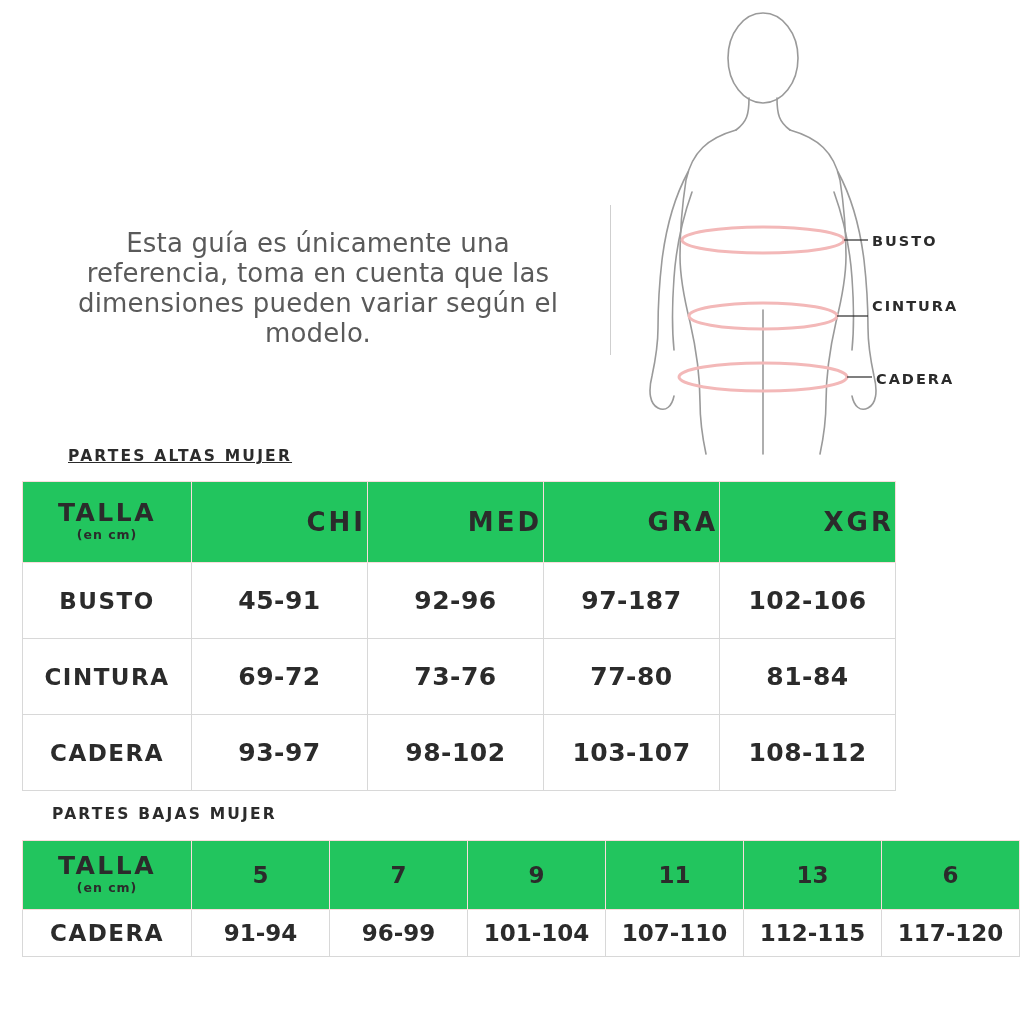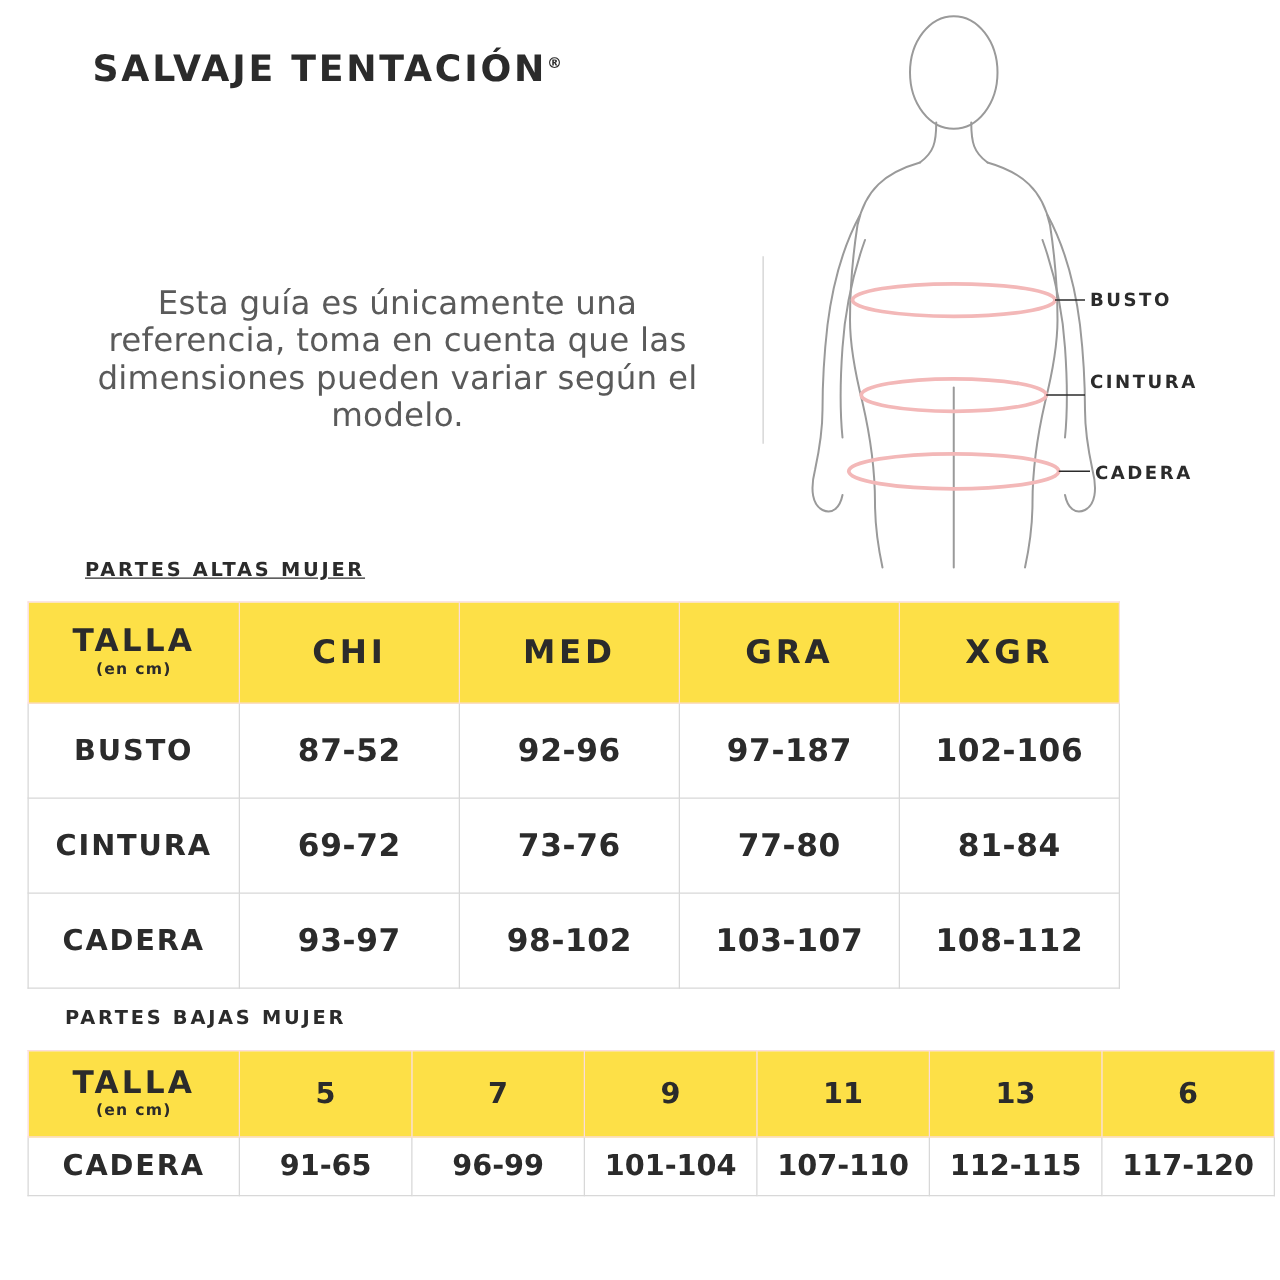--- a/index.html
+++ b/index.html
@@ -109,34 +109,34 @@
     position: absolute;
     table-layout: fixed;
   }
   table td, table th {
     border: 1px solid #d8d8d8;
     text-align: center;
     font-weight: bold;
     color: #2b2b2b;
   }
   .hdr td, .hdr th {
-    background: #fde047;
+    background: #22c55e;
     border-color: #fadcdc;
   }
 
   
   #table-tops {
     left: 22px;
     top: 481px;
     width: 858px;
   }
   #table-tops td { height: 73px; }
   #table-tops .hdr td { height: 78px; }
   #table-tops .col-talla { width: 166px; }
-  #table-tops .colsz { width: 173px; }
+  #table-tops .colsz { width: 173px; text-align: right; }
   #table-tops .hdr .talla-main {
     font-size: 25px;
     letter-spacing: 2.5px;
     display: block;
     line-height: 26px;
   }
   #table-tops .hdr .talla-sub {
     font-size: 12.5px;
     letter-spacing: 1px;
     display: block;
@@ -186,23 +186,20 @@
   }
   #table-bottoms .value {
     font-size: 23px;
   }
 </style>
 </head>
 <body>
 
 <div class="page">
 
-  <div class="brand">
-    <span>SALVAJE TENTACIÓN</span><span class="reg">®</span>
-  </div>
 
   <div class="subtitle">Esta guía es únicamente una referencia, toma en cuenta que las dimensiones pueden variar según el modelo.</div>
 
   <div class="divider-line"></div>
 
   <div class="figure-wrap">
     <svg width="420" height="460" viewBox="0 0 420 460">
       <g fill="none" stroke="#9a9a9a" stroke-width="1.6" stroke-linecap="round" stroke-linejoin="round">
 
         <ellipse cx="163" cy="48" rx="35" ry="45"></ellipse>
@@ -265,21 +262,21 @@
         <span class="talla-main">TALLA</span>
         <span class="talla-sub">(en cm)</span>
       </td>
       <td class="colsz"><span class="size-label">CHI</span></td>
       <td class="colsz"><span class="size-label">MED</span></td>
       <td class="colsz"><span class="size-label">GRA</span></td>
       <td class="colsz"><span class="size-label">XGR</span></td>
     </tr>
     <tr>
       <td class="rowlabel">BUSTO</td>
-      <td class="value">87-52</td>
+      <td class="value">45-91</td>
       <td class="value">92-96</td>
       <td class="value">97-187</td>
       <td class="value">102-106</td>
     </tr>
     <tr>
       <td class="rowlabel">CINTURA</td>
       <td class="value">69-72</td>
       <td class="value">73-76</td>
       <td class="value">77-80</td>
       <td class="value">81-84</td>
@@ -305,21 +302,21 @@
       </td>
       <td class="colsz"><span class="size-label">5</span></td>
       <td class="colsz"><span class="size-label">7</span></td>
       <td class="colsz"><span class="size-label">9</span></td>
       <td class="colsz"><span class="size-label">11</span></td>
       <td class="colsz"><span class="size-label">13</span></td>
       <td class="colsz"><span class="size-label">6</span></td>
     </tr>
     <tr>
       <td class="rowlabel">CADERA</td>
-      <td class="value">91-65</td>
+      <td class="value">91-94</td>
       <td class="value">96-99</td>
       <td class="value">101-104</td>
       <td class="value">107-110</td>
       <td class="value">112-115</td>
       <td class="value">117-120</td>
     </tr>
   </tbody>
     </table>
 
 </div>

